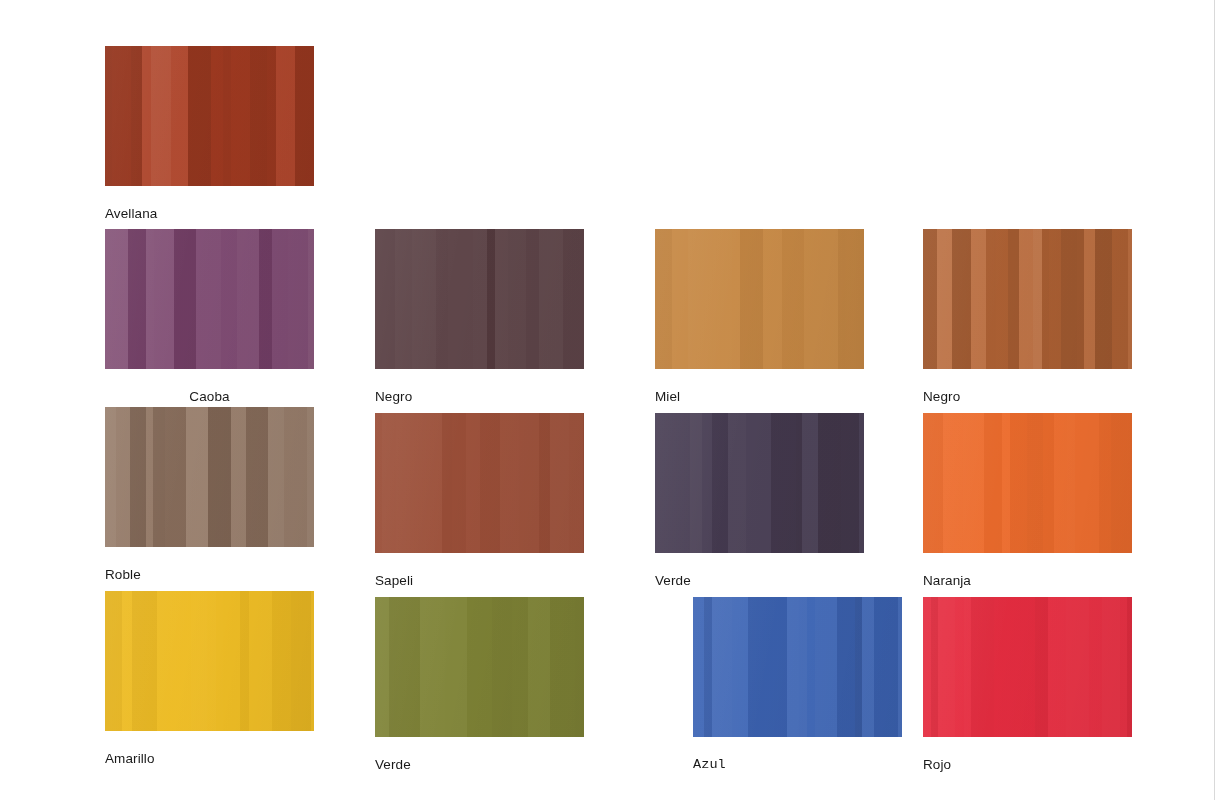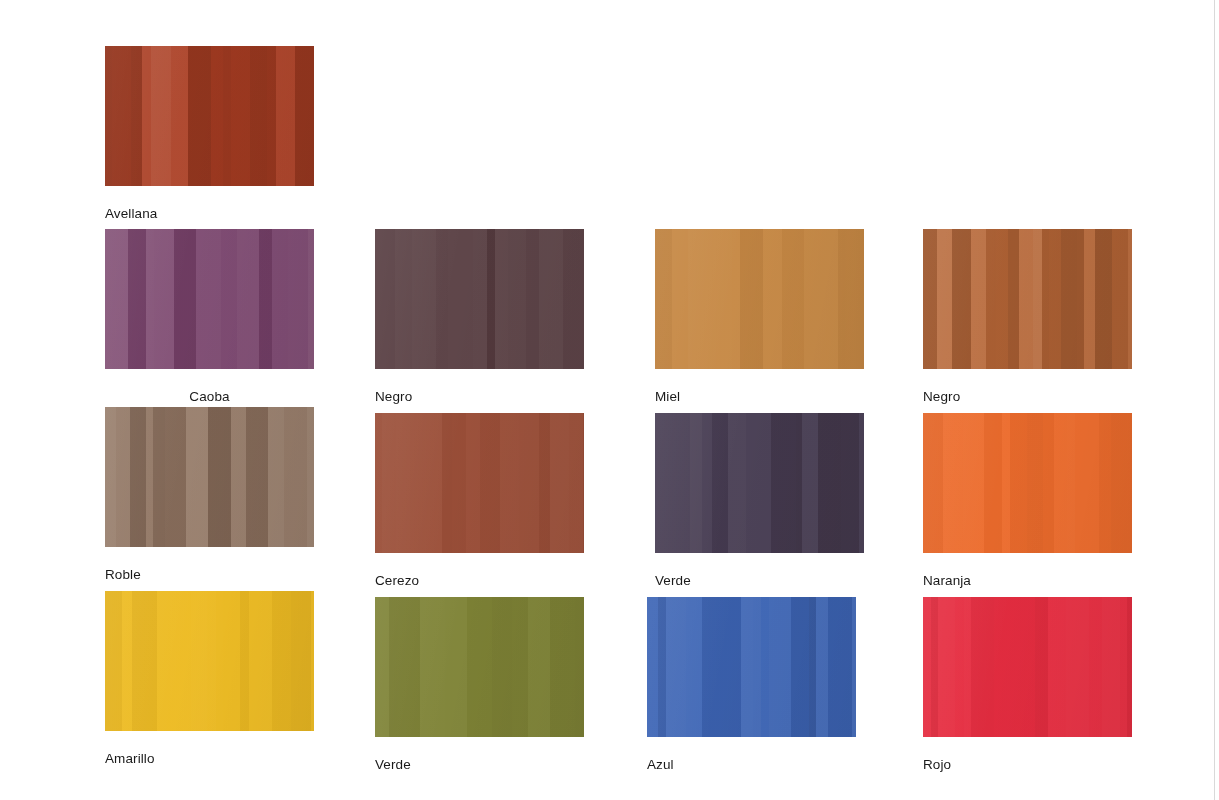--- a/index.html
+++ b/index.html
@@ -109,21 +109,21 @@
         <div class="grain" style="background: linear-gradient(90deg, rgba(255, 246, 232, 0.118) 0%, rgba(255, 246, 232, 0.118) 5.04%, rgba(255, 246, 232, 0.07) 5.04%, rgba(255, 246, 232, 0.07) 11.79%, rgba(40, 22, 12, 0.184) 11.79%, rgba(40, 22, 12, 0.184) 19.72%, rgba(255, 246, 232, 0.06) 19.72%, rgba(255, 246, 232, 0.06) 23.06%, rgba(40, 22, 12, 0.13) 23.06%, rgba(40, 22, 12, 0.13) 28.8%, rgba(40, 22, 12, 0.1) 28.8%, rgba(40, 22, 12, 0.1) 38.66%, rgba(255, 246, 232, 0.12) 38.66%, rgba(255, 246, 232, 0.12) 49.13%, rgba(40, 22, 12, 0.184) 49.13%, rgba(40, 22, 12, 0.184) 60.42%, rgba(255, 246, 232, 0.094) 60.42%, rgba(255, 246, 232, 0.094) 67.52%, rgba(40, 22, 12, 0.12) 67.52%, rgba(40, 22, 12, 0.12) 78.17%, rgba(255, 246, 232, 0.11) 78.17%, rgba(255, 246, 232, 0.11) 85.83%, rgba(255, 246, 232, 0.06) 85.83%, rgba(255, 246, 232, 0.06) 96.73%, rgba(255, 246, 232, 0.118) 96.73%, rgba(255, 246, 232, 0.118) 100%);"></div>
         <div class="grain" style="background: linear-gradient(100deg, rgba(255, 255, 255, 0.06) 0%, rgba(0, 0, 0, 0) 38%, rgba(0, 0, 0, 0.05) 100%);"></div>
       </div>
       <div class="swatch-label">Roble</div>
     </div>
     <div class="swatch-cell" style="left: 375px; top: 413px;">
       <div class="swatch-chip" style="width: 209px; height: 140px; background: rgb(154, 78, 56);">
         <div class="grain" style="background: linear-gradient(90deg, rgba(255, 246, 232, 0.016) 0%, rgba(255, 246, 232, 0.016) 3.56%, rgba(255, 246, 232, 0.035) 3.56%, rgba(255, 246, 232, 0.035) 9.83%, rgba(255, 246, 232, 0.04) 9.83%, rgba(255, 246, 232, 0.04) 16.52%, rgba(255, 246, 232, 0.035) 16.52%, rgba(255, 246, 232, 0.035) 25.12%, rgba(255, 246, 232, 0.035) 25.12%, rgba(255, 246, 232, 0.035) 31.85%, rgba(40, 22, 12, 0.035) 31.85%, rgba(40, 22, 12, 0.035) 36.7%, rgba(40, 22, 12, 0.024) 36.7%, rgba(40, 22, 12, 0.024) 43.39%, rgba(255, 246, 232, 0.02) 43.39%, rgba(255, 246, 232, 0.02) 50.41%, rgba(40, 22, 12, 0.027) 50.41%, rgba(40, 22, 12, 0.027) 59.98%, rgba(255, 246, 232, 0.027) 59.98%, rgba(255, 246, 232, 0.027) 69.08%, rgba(255, 246, 232, 0.024) 69.08%, rgba(255, 246, 232, 0.024) 78.45%, rgba(40, 22, 12, 0.04) 78.45%, rgba(40, 22, 12, 0.04) 83.55%, rgba(255, 246, 232, 0.04) 83.55%, rgba(255, 246, 232, 0.04) 92.63%, rgba(255, 246, 232, 0.027) 92.63%, rgba(255, 246, 232, 0.027) 99.65%, rgba(40, 22, 12, 0.035) 99.65%, rgba(40, 22, 12, 0.035) 100%);"></div>
         <div class="grain" style="background: linear-gradient(100deg, rgba(255, 255, 255, 0.06) 0%, rgba(0, 0, 0, 0) 38%, rgba(0, 0, 0, 0.05) 100%);"></div>
       </div>
-      <div class="swatch-label">Cerezo</div>
+      <div class="swatch-label">Sapeli</div>
     </div>
     <div class="swatch-cell" style="left: 655px; top: 413px;">
       <div class="swatch-chip" style="width: 209px; height: 140px; background: rgb(68, 58, 81);">
         <div class="grain" style="background: linear-gradient(90deg, rgba(255, 246, 232, 0.047) 0%, rgba(255, 246, 232, 0.047) 11.09%, rgba(255, 246, 232, 0.047) 11.09%, rgba(255, 246, 232, 0.047) 16.87%, rgba(255, 246, 232, 0.075) 16.87%, rgba(255, 246, 232, 0.075) 22.32%, rgba(255, 246, 232, 0.043) 22.32%, rgba(255, 246, 232, 0.043) 27.17%, rgba(40, 22, 12, 0.05) 27.17%, rgba(40, 22, 12, 0.05) 34.9%, rgba(255, 246, 232, 0.063) 34.9%, rgba(255, 246, 232, 0.063) 43.73%, rgba(255, 246, 232, 0.043) 43.73%, rgba(255, 246, 232, 0.043) 55.66%, rgba(40, 22, 12, 0.09) 55.66%, rgba(40, 22, 12, 0.09) 67.4%, rgba(40, 22, 12, 0.114) 67.4%, rgba(40, 22, 12, 0.114) 70.44%, rgba(255, 246, 232, 0.055) 70.44%, rgba(255, 246, 232, 0.055) 78%, rgba(40, 22, 12, 0.13) 78%, rgba(40, 22, 12, 0.13) 89.07%, rgba(40, 22, 12, 0.11) 89.07%, rgba(40, 22, 12, 0.11) 97.37%, rgba(255, 246, 232, 0.04) 97.37%, rgba(255, 246, 232, 0.04) 100%);"></div>
         <div class="grain" style="background: linear-gradient(100deg, rgba(255, 255, 255, 0.06) 0%, rgba(0, 0, 0, 0) 38%, rgba(0, 0, 0, 0.05) 100%);"></div>
       </div>
       <div class="swatch-label">Verde</div>
     </div>
     <div class="swatch-cell" style="left: 923px; top: 413px;">
       <div class="swatch-chip" style="width: 209px; height: 140px; background: rgb(236, 107, 44);">
@@ -139,21 +139,21 @@
       </div>
       <div class="swatch-label">Amarillo</div>
     </div>
     <div class="swatch-cell" style="left: 375px; top: 597px;">
       <div class="swatch-chip" style="width: 209px; height: 140px; background: rgb(125, 130, 53);">
         <div class="grain" style="background: linear-gradient(90deg, rgba(255, 246, 232, 0.04) 0%, rgba(255, 246, 232, 0.04) 6.66%, rgba(40, 22, 12, 0.055) 6.66%, rgba(40, 22, 12, 0.055) 10.98%, rgba(40, 22, 12, 0.05) 10.98%, rgba(40, 22, 12, 0.05) 21.71%, rgba(255, 246, 232, 0.043) 21.71%, rgba(255, 246, 232, 0.043) 33.32%, rgba(255, 246, 232, 0.04) 33.32%, rgba(255, 246, 232, 0.04) 44.04%, rgba(40, 22, 12, 0.024) 44.04%, rgba(40, 22, 12, 0.024) 55.84%, rgba(40, 22, 12, 0.05) 55.84%, rgba(40, 22, 12, 0.05) 65.46%, rgba(40, 22, 12, 0.04) 65.46%, rgba(40, 22, 12, 0.04) 73.38%, rgba(255, 246, 232, 0.03) 73.38%, rgba(255, 246, 232, 0.03) 83.82%, rgba(40, 22, 12, 0.043) 83.82%, rgba(40, 22, 12, 0.043) 95.76%, rgba(40, 22, 12, 0.05) 95.76%, rgba(40, 22, 12, 0.05) 100%);"></div>
         <div class="grain" style="background: linear-gradient(100deg, rgba(255, 255, 255, 0.06) 0%, rgba(0, 0, 0, 0) 38%, rgba(0, 0, 0, 0.05) 100%);"></div>
       </div>
       <div class="swatch-label">Verde</div>
     </div>
-    <div class="swatch-cell" style="left: 647px; top: 597px;">
+    <div class="swatch-cell" style="left: 693px; top: 597px; font-family: Liberation Mono, monospace;">
       <div class="swatch-chip" style="width: 209px; height: 140px; background: rgb(58, 99, 181);">
         <div class="grain" style="background: linear-gradient(90deg, rgba(255, 246, 232, 0.04) 0%, rgba(255, 246, 232, 0.04) 5.18%, rgba(40, 22, 12, 0.082) 5.18%, rgba(40, 22, 12, 0.082) 9.02%, rgba(255, 246, 232, 0.07) 9.02%, rgba(255, 246, 232, 0.07) 18.51%, rgba(255, 246, 232, 0.063) 18.51%, rgba(255, 246, 232, 0.063) 26.37%, rgba(40, 22, 12, 0.07) 26.37%, rgba(40, 22, 12, 0.07) 38.08%, rgba(40, 22, 12, 0.07) 38.08%, rgba(40, 22, 12, 0.07) 44.87%, rgba(255, 246, 232, 0.082) 44.87%, rgba(255, 246, 232, 0.082) 50.73%, rgba(255, 246, 232, 0.075) 50.73%, rgba(255, 246, 232, 0.075) 54.37%, rgba(255, 246, 232, 0.043) 54.37%, rgba(255, 246, 232, 0.043) 58.28%, rgba(255, 246, 232, 0.063) 58.28%, rgba(255, 246, 232, 0.063) 68.68%, rgba(40, 22, 12, 0.08) 68.68%, rgba(40, 22, 12, 0.08) 77.56%, rgba(40, 22, 12, 0.125) 77.56%, rgba(40, 22, 12, 0.125) 80.65%, rgba(255, 246, 232, 0.07) 80.65%, rgba(255, 246, 232, 0.07) 86.43%, rgba(40, 22, 12, 0.063) 86.43%, rgba(40, 22, 12, 0.063) 98.11%, rgba(255, 246, 232, 0.067) 98.11%, rgba(255, 246, 232, 0.067) 100%);"></div>
         <div class="grain" style="background: linear-gradient(100deg, rgba(255, 255, 255, 0.06) 0%, rgba(0, 0, 0, 0) 38%, rgba(0, 0, 0, 0.05) 100%);"></div>
       </div>
       <div class="swatch-label">Azul</div>
     </div>
     <div class="swatch-cell" style="left: 923px; top: 597px;">
       <div class="swatch-chip" style="width: 209px; height: 140px; background: rgb(229, 44, 64);">
         <div class="grain" style="background: linear-gradient(90deg, rgba(255, 246, 232, 0.024) 0%, rgba(255, 246, 232, 0.024) 3.7%, rgba(40, 22, 12, 0.06) 3.7%, rgba(40, 22, 12, 0.06) 7.06%, rgba(255, 246, 232, 0.035) 7.06%, rgba(255, 246, 232, 0.035) 15.31%, rgba(255, 246, 232, 0.02) 15.31%, rgba(255, 246, 232, 0.02) 19.42%, rgba(255, 246, 232, 0.03) 19.42%, rgba(255, 246, 232, 0.03) 23.13%, rgba(40, 22, 12, 0.04) 23.13%, rgba(40, 22, 12, 0.04) 33.91%, rgba(40, 22, 12, 0.027) 33.91%, rgba(40, 22, 12, 0.027) 44.99%, rgba(40, 22, 12, 0.027) 44.99%, rgba(40, 22, 12, 0.027) 53.36%, rgba(40, 22, 12, 0.055) 53.36%, rgba(40, 22, 12, 0.055) 59.73%, rgba(255, 246, 232, 0.03) 59.73%, rgba(255, 246, 232, 0.03) 68.6%, rgba(255, 246, 232, 0.04) 68.6%, rgba(255, 246, 232, 0.04) 79.19%, rgba(255, 246, 232, 0.024) 79.19%, rgba(255, 246, 232, 0.024) 85.47%, rgba(255, 246, 232, 0.04) 85.47%, rgba(255, 246, 232, 0.04) 94.19%, rgba(255, 246, 232, 0.024) 94.19%, rgba(255, 246, 232, 0.024) 97.81%, rgba(40, 22, 12, 0.055) 97.81%, rgba(40, 22, 12, 0.055) 100%);"></div>
         <div class="grain" style="background: linear-gradient(100deg, rgba(255, 255, 255, 0.06) 0%, rgba(0, 0, 0, 0) 38%, rgba(0, 0, 0, 0.05) 100%);"></div>

